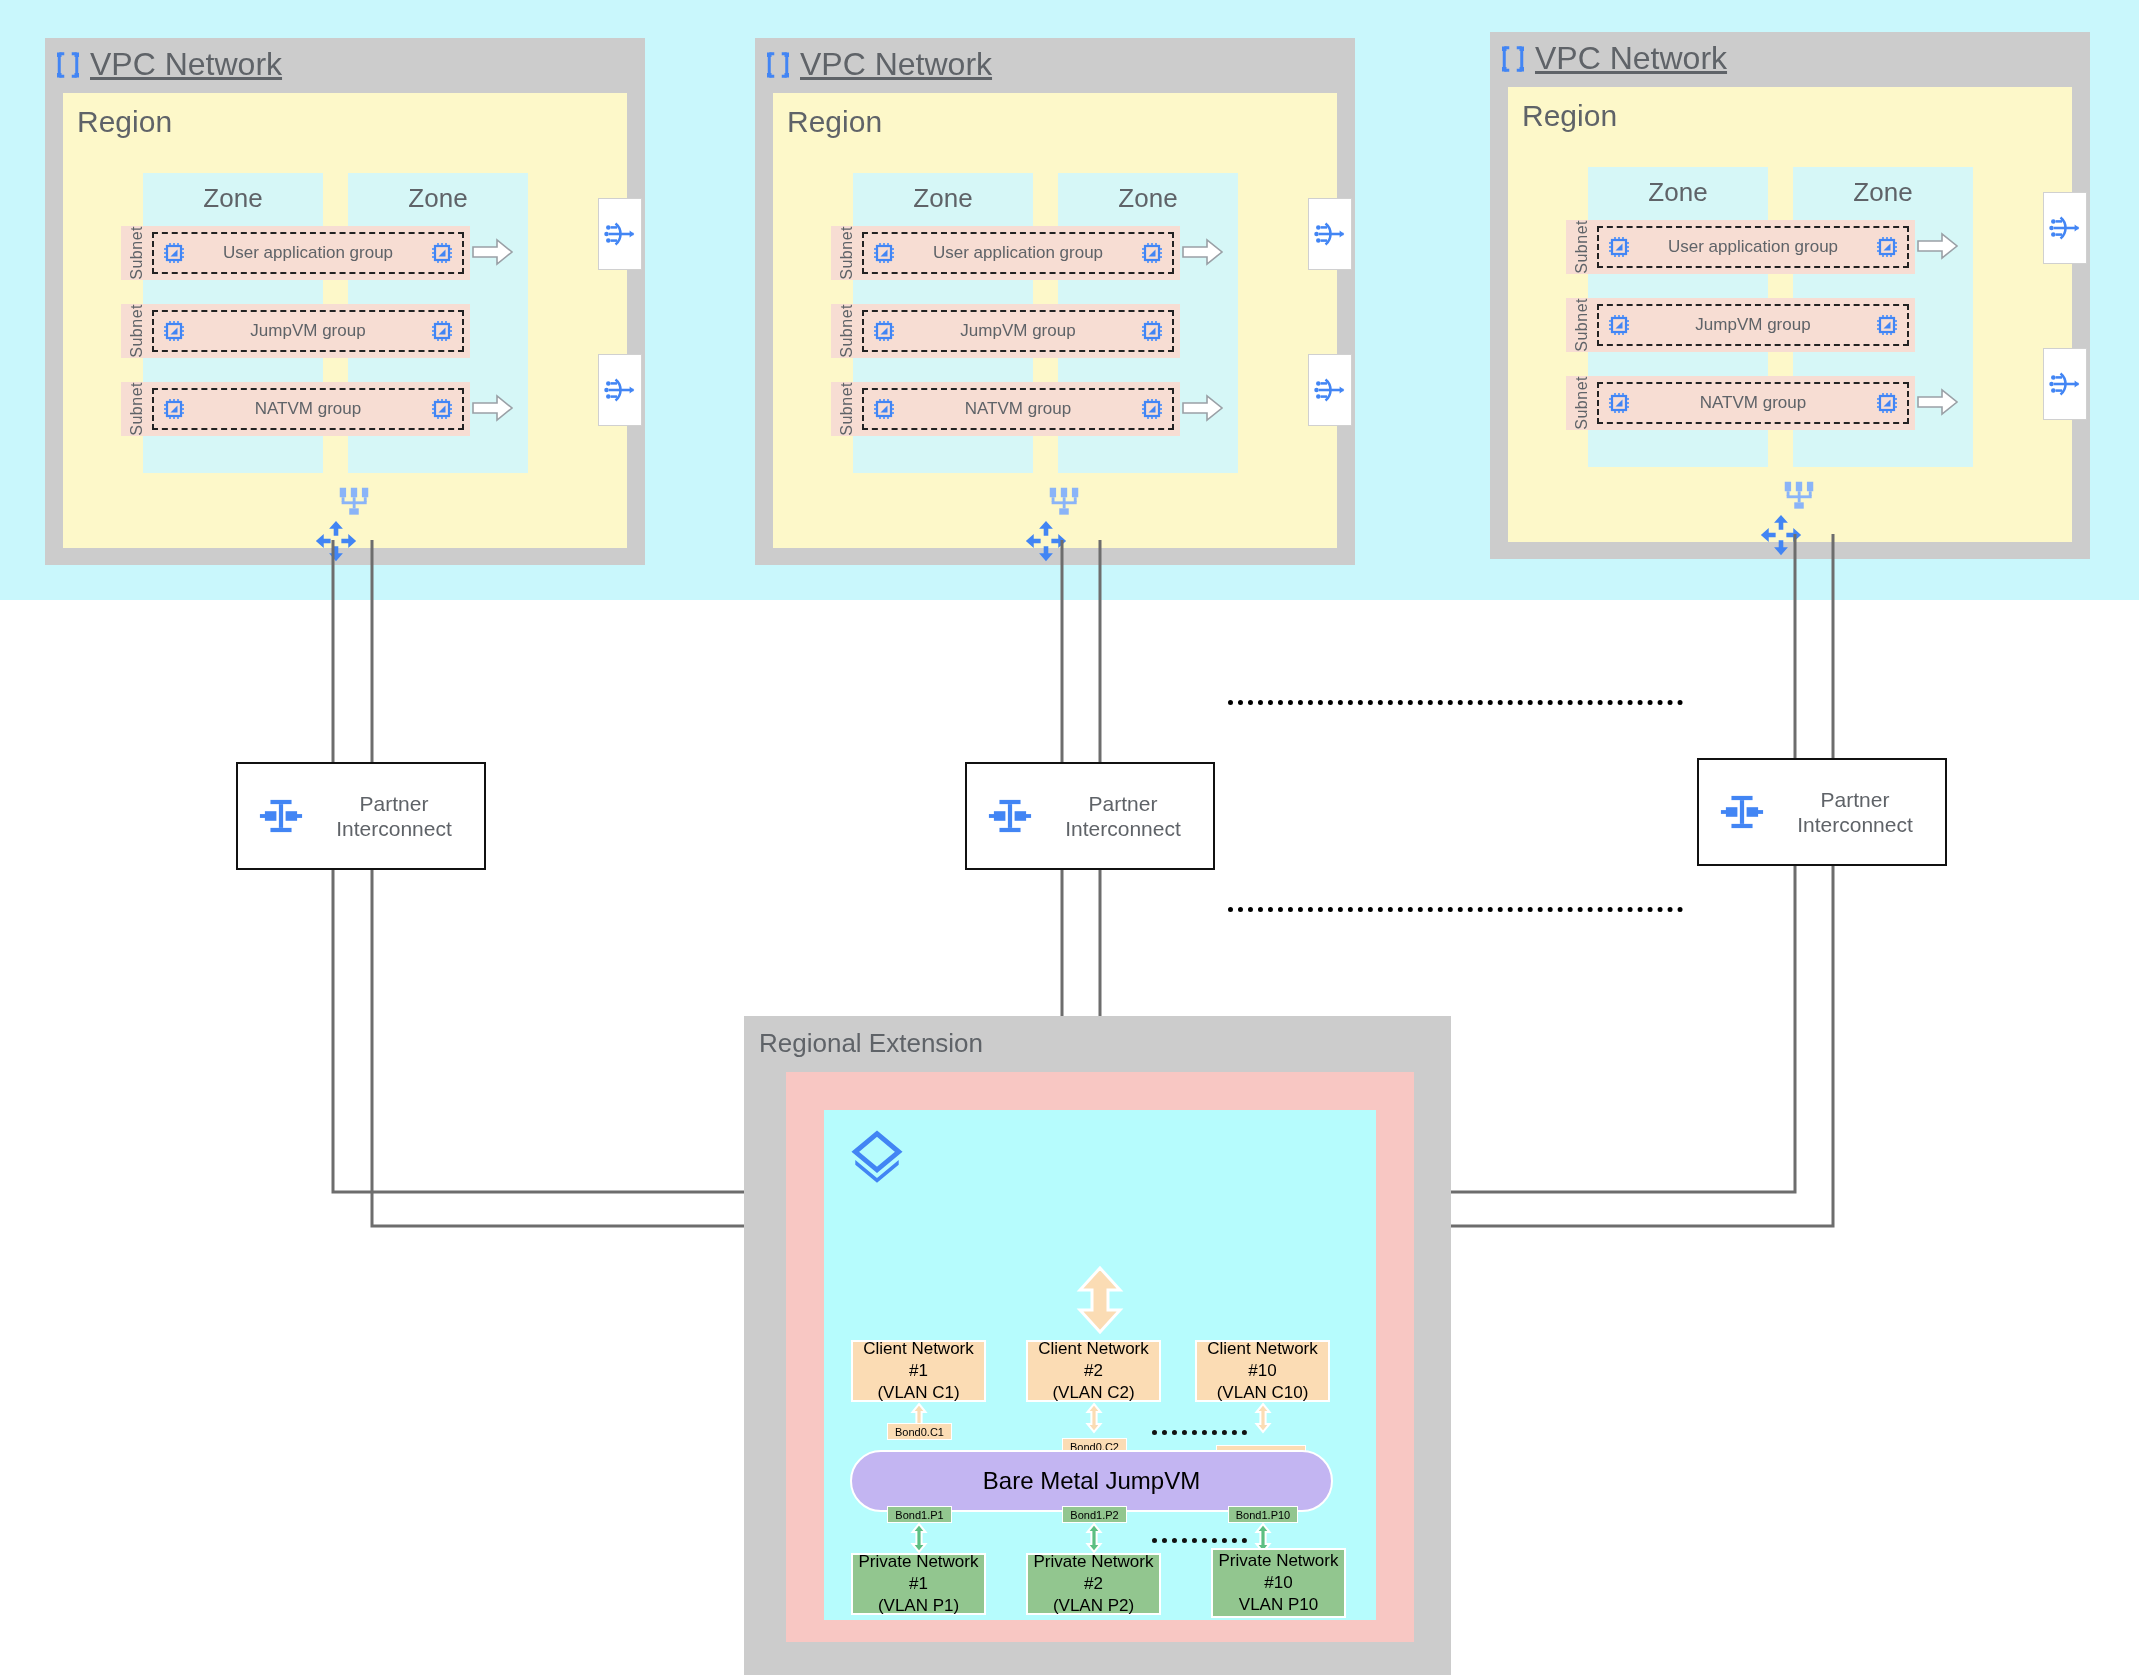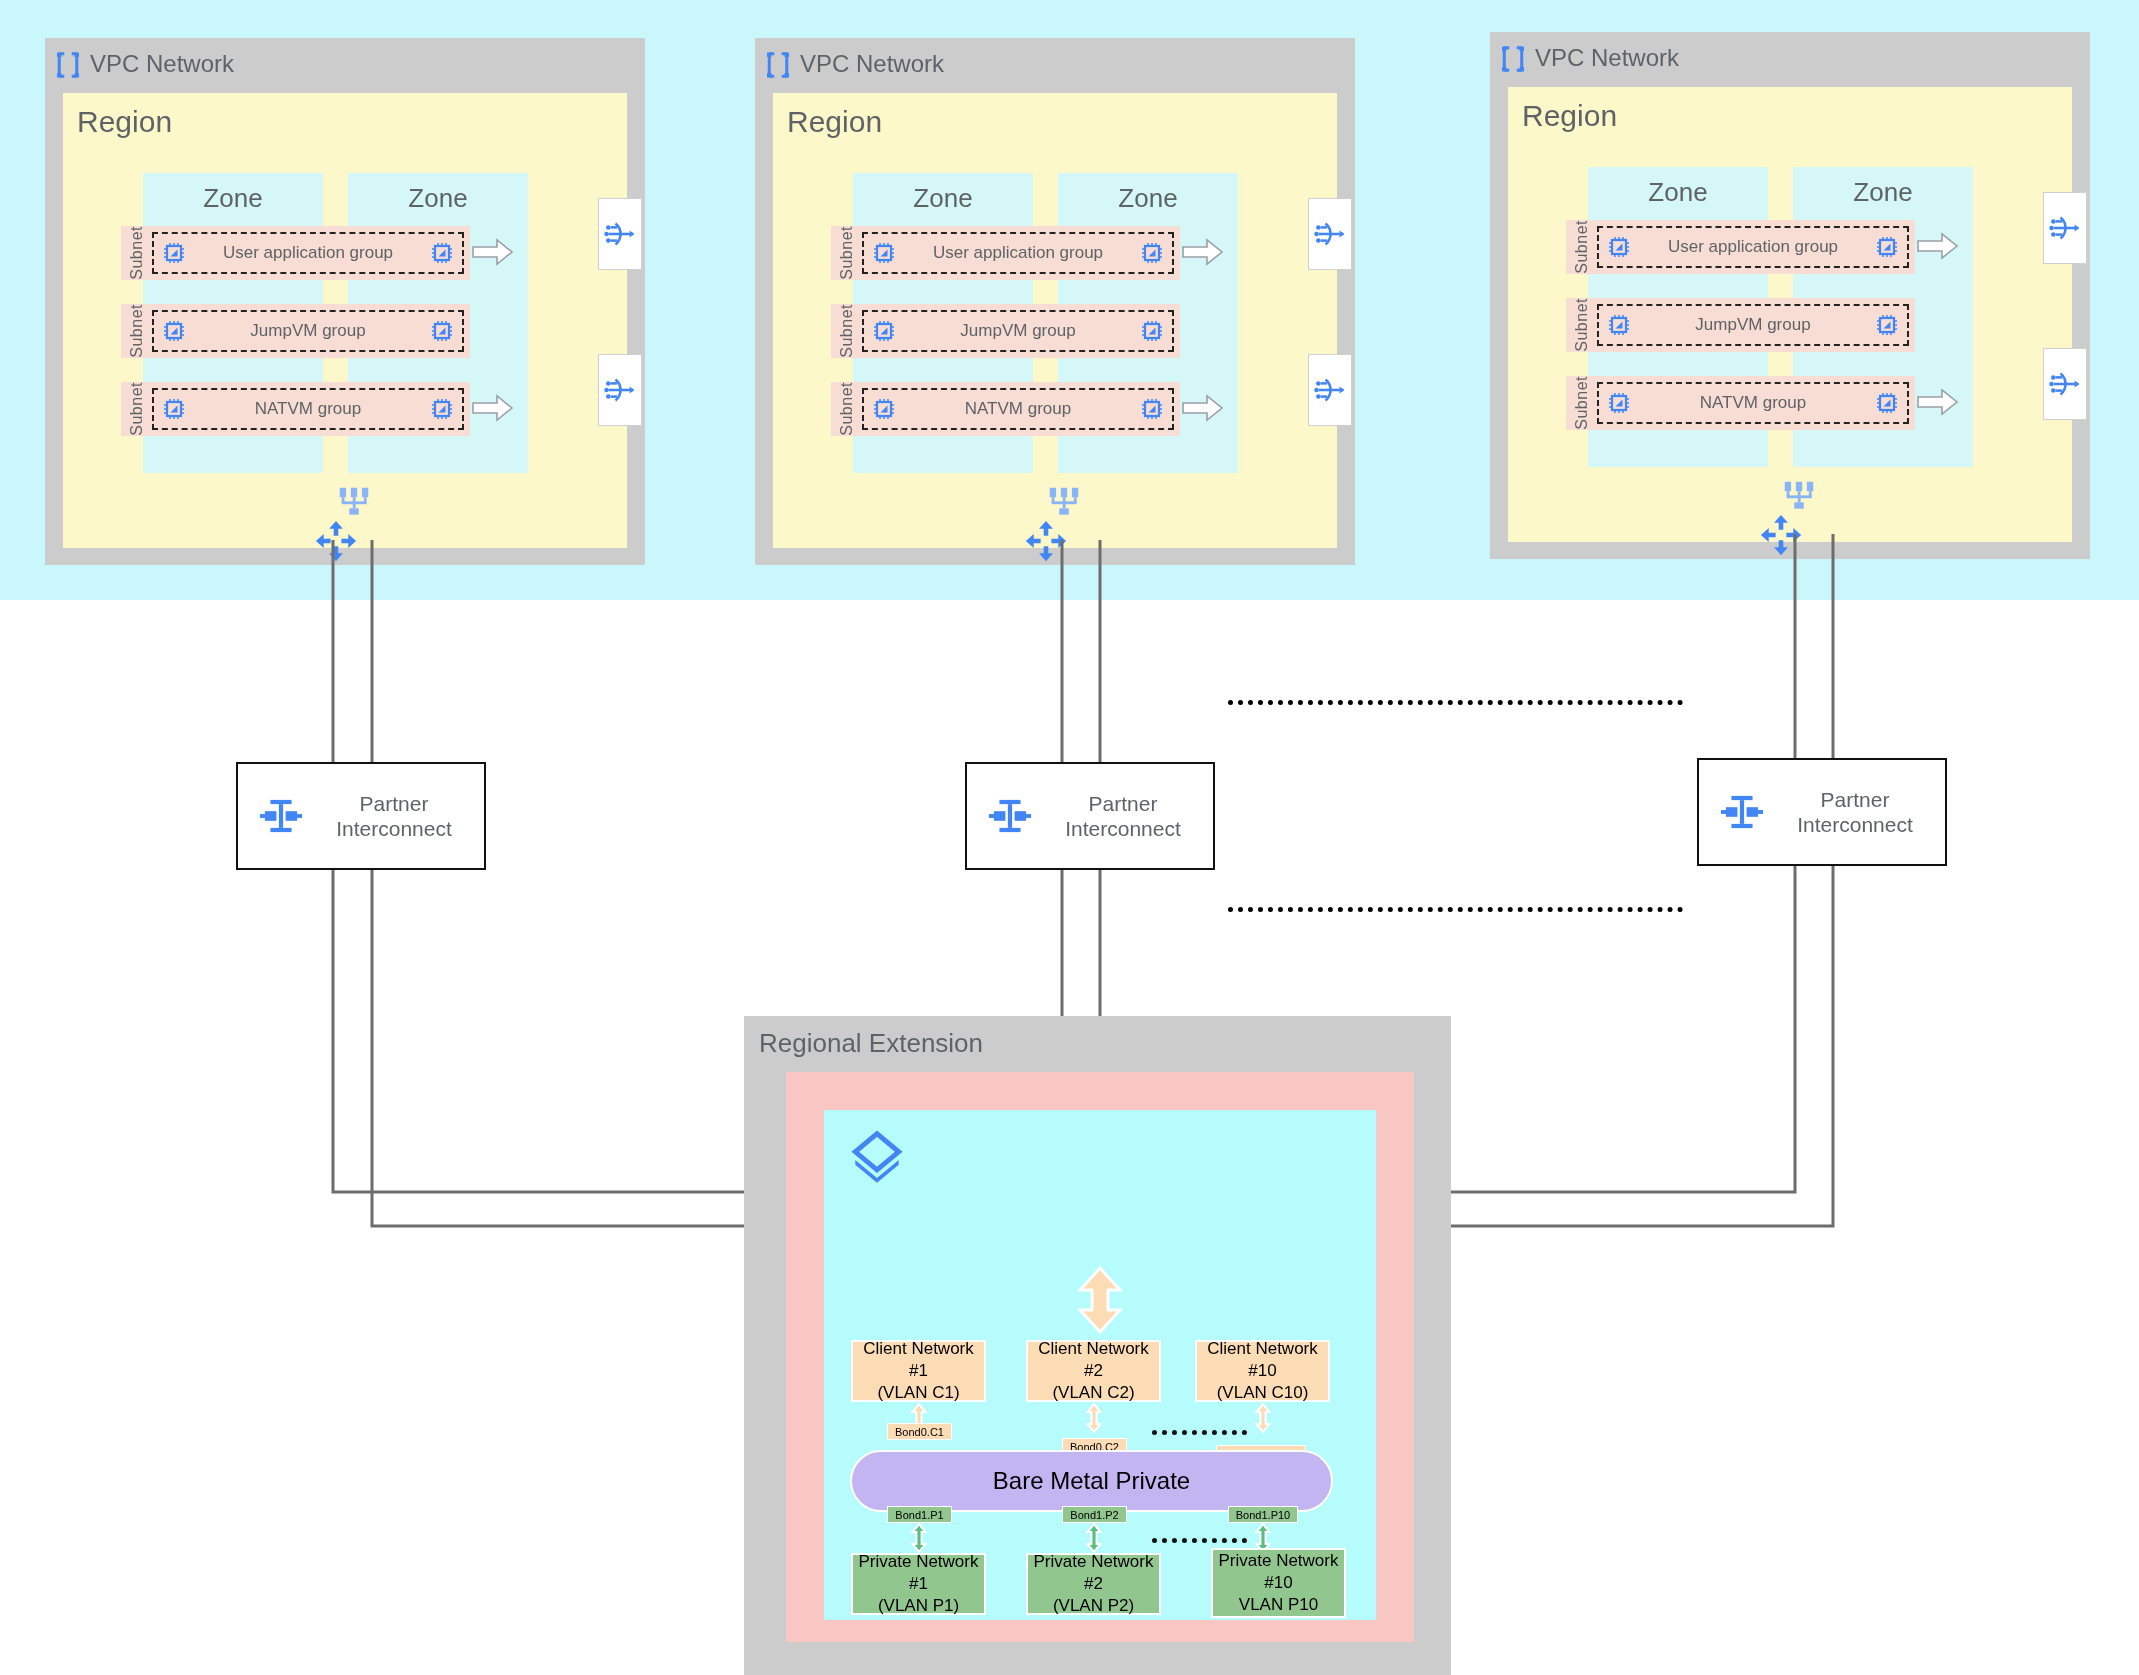--- a/index.html
+++ b/index.html
@@ -6,21 +6,21 @@
   body{font-family:"Liberation Sans",sans-serif;}
   #canvas{position:relative;width:2139px;height:1675px;background:#ffffff;overflow:hidden;}
 
   .abs{position:absolute;box-sizing:border-box;}
 
   
   .topband{background:#c9f7fc;left:0;top:0;width:2139px;height:600px;}
 
   
   .vpc{background:#cccccc;}
-  .vpc-title{color:#5f6368;font-size:24px;line-height:26px;}
+  .vpc-title{color:#5f6368;font-size:32px;line-height:26px;text-decoration:underline;}
 
   
   .region{background:#fdf8c9;}
   .region-title{color:#5f6368;font-size:30px;line-height:26px;}
   .zone{background:#d6f7f7;}
   .zone-title{color:#5f6368;font-size:26px;text-align:center;line-height:26px;}
 
   
   .subnet{background:#f7ddd3;display:flex;align-items:center;}
   .subnet-label{writing-mode:vertical-rl;transform:rotate(180deg);
@@ -875,21 +875,21 @@
               <path d="M8 1 L14.5 9 H10.6 V21 H14.5 L8 29 L1.5 21 H5.4 V9 H1.5 Z" fill="#fbdcb4" stroke="#fff" stroke-width="2"></path>
             </svg>
         </div>
 
         <div class="abs dotline-lg" style="left:328px;top:320px;width:95px;"></div>
 
         <div class="abs bondC" style="left:63px;top:313px;width:65px;height:17px;">Bond0.C1</div>
         <div class="abs bondC" style="left:238px;top:328px;width:65px;height:17px;">Bond0.C2</div>
         <div class="abs bondC" style="left:392px;top:328px;width:90px;height:17px;margin-top:7px;">Bond0.C10</div>
 
-        <div class="abs bms" style="left:26px;top:340px;width:483px;height:62px;">Bare Metal Private</div>
+        <div class="abs bms" style="left:26px;top:340px;width:483px;height:62px;">Bare Metal JumpVM</div>
 
         <div class="abs bondP" style="left:63px;top:396px;width:65px;height:17px;">Bond1.P1</div>
         <div class="abs bondP" style="left:238px;top:396px;width:65px;height:17px;">Bond1.P2</div>
         <div class="abs bondP" style="left:404px;top:396px;width:70px;height:17px;">Bond1.P10</div>
 
         <div class="abs" style="left:87px;top:413px;">
           <svg width="16" height="30" viewBox="0 0 16 30">
               <path d="M8 1 L14.5 9 H10.6 V21 H14.5 L8 29 L1.5 21 H5.4 V9 H1.5 Z" fill="#5cbf82" stroke="#fff" stroke-width="2"></path>
             </svg>
         </div>

